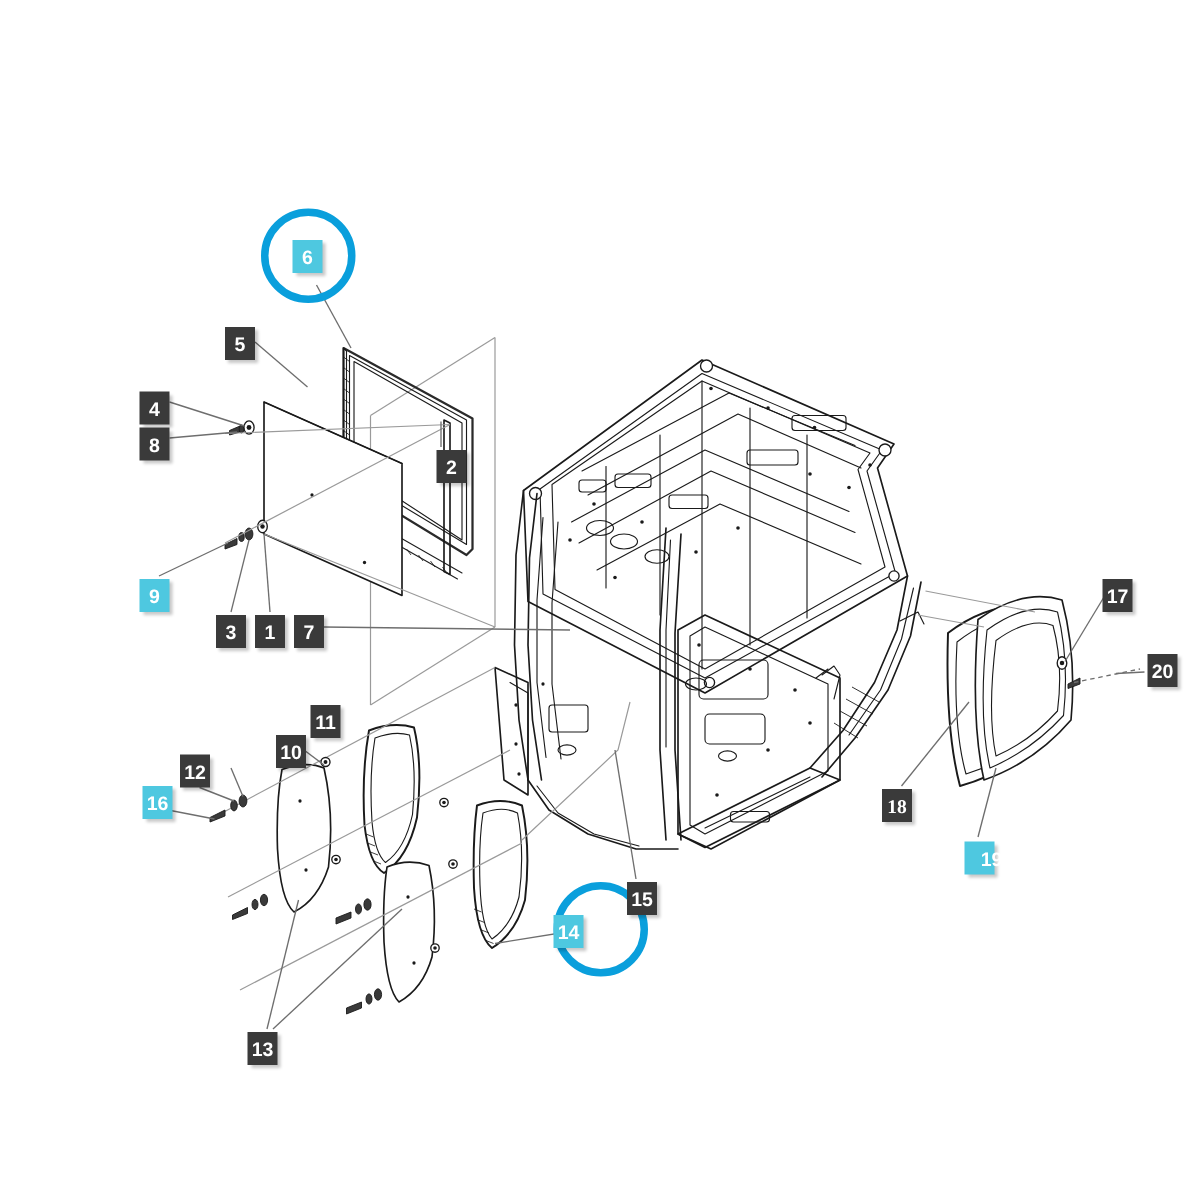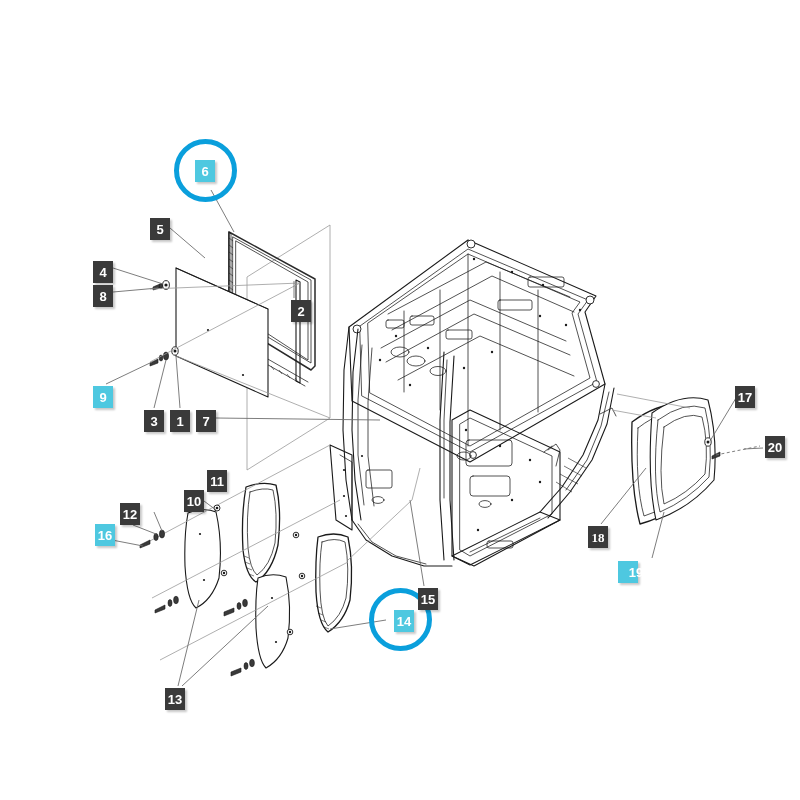--- a/index.html
+++ b/index.html
@@ -395,20 +395,20 @@
   <div class="callout dark" style="left:291px;top:300px;">2</div>
   <div class="callout cyan" style="left:93px;top:386px;">9</div>
   <div class="callout dark" style="left:144px;top:410px;">3</div>
   <div class="callout dark" style="left:170px;top:410px;">1</div>
   <div class="callout dark" style="left:196px;top:410px;">7</div>
   <div class="callout dark" style="left:180px;top:470px;margin-left:27px;">11</div>
   <div class="callout dark" style="left:146px;top:490px;margin-left:38px;">10</div>
   <div class="callout dark" style="left:120px;top:503px;text-align:center;">12</div>
   <div class="callout cyan" style="left:95px;top:524px;">16</div>
   <div class="callout dark" style="left:418px;top:588px;">15</div>
-  <div class="callout cyan" style="left:394px;top:610px;text-align:center;">14</div>
+  <div class="callout cyan" style="left:369px;top:610px;text-align:center;">14</div>
   <div class="callout dark" style="left:165px;top:688px;">13</div>
   <div class="callout dark" style="left:735px;top:386px;">17</div>
   <div class="callout dark" style="left:765px;top:436px;">20</div>
   <div class="callout dark" style="left:588px;top:526px;font-family:Liberation Serif, serif;">18</div>
-  <div class="callout cyan" style="left:618px;top:561px;padding-left:16px;">19</div>
+  <div class="callout cyan" style="left:643px;top:561px;padding-left:16px;">19</div>
 
 </div>
 
 </body></html>

